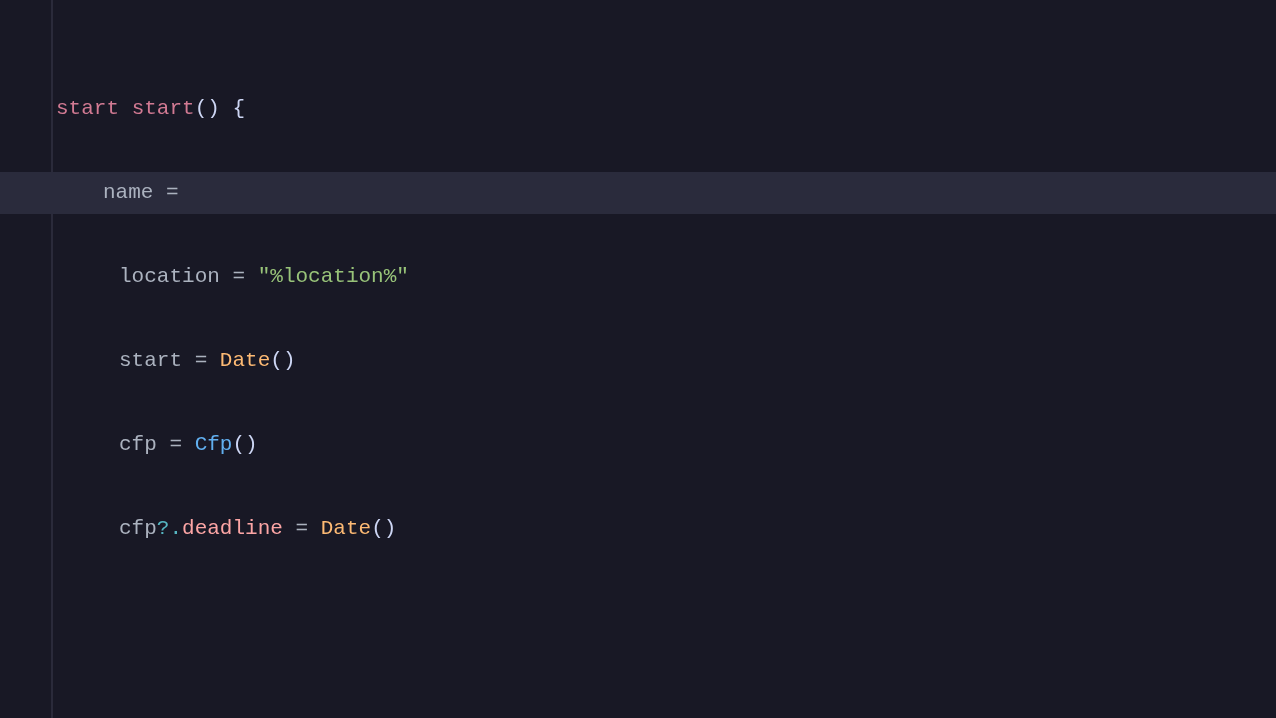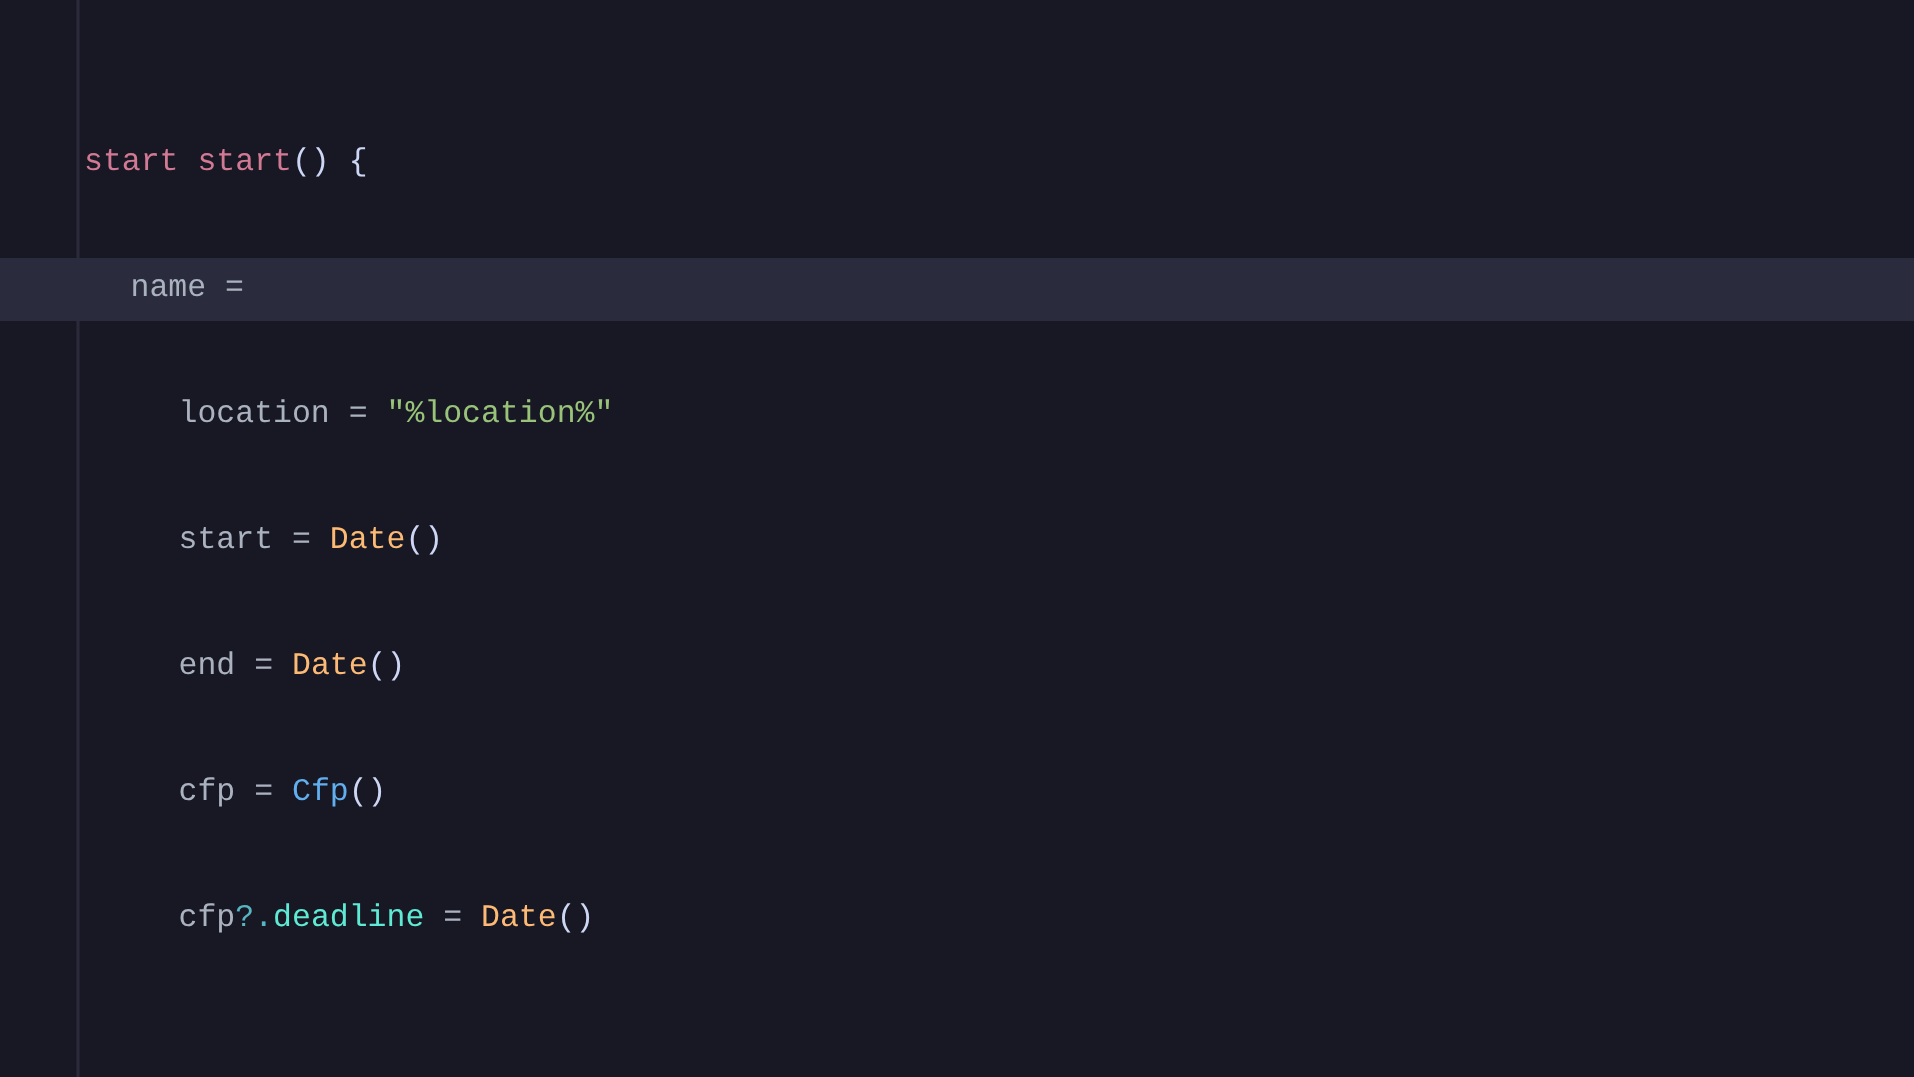--- a/index.html
+++ b/index.html
@@ -32,48 +32,47 @@
     padding-top: 4px;
     white-space: pre;
   }
   .line {
     height: 42px;
     display: block;
   }
   .line.highlighted {
     background: #2a2b3c;
     margin-left: -56px;
-    padding-left: 24px;
+    padding-left: 40px;
     position: relative;
     z-index: 1;
   }
   .kw { color: #d27a93; }
   .paren { color: #cdd6f4; }
   .brace { color: #cdd6f4; }
   .ident { color: #abb2bf; }
   .op { color: #56b6c2; }
   .eq { color: #abb2bf; }
   .str { color: #98c379; }
   .bool { color: #d19a66; }
   .type { color: #fdba74; }
   .cls { color: #61afef; }
-  .prop { color: #5eead4; }
+  .prop { color: #fca5a5; }
 </style>
 </head>
 <body>
 
 <div class="gutter"></div>
 
 <div class="code-area">
 
 <span class="line"><span class="kw">start</span> <span class="kw">start</span><span class="paren">()</span> <span class="brace">{</span></span>
 <span class="line highlighted">     <span class="ident">name</span> <span class="eq">=</span></span>
 <span class="line">     <span class="ident">location</span> <span class="eq">=</span> <span class="str">"%location%"</span></span>
 <span class="line">     <span class="ident">start</span> <span class="eq">=</span> <span class="type">Date</span><span class="paren">()</span></span>
-<span class="line">     <span class="ident">end</span> <span class="eq">=</span> <span class="type">Date</span><span class="paren">()</span></span>
 <span class="line">     <span class="ident">cfp</span> <span class="eq">=</span> <span class="cls">Cfp</span><span class="paren">()</span></span>
 <span class="line">     <span class="ident">cfp</span><span class="op">?.</span><span class="prop">deadline</span> <span class="eq">=</span> <span class="type">Date</span><span class="paren">()</span></span>
 
 
 
 
 
 
 
 

